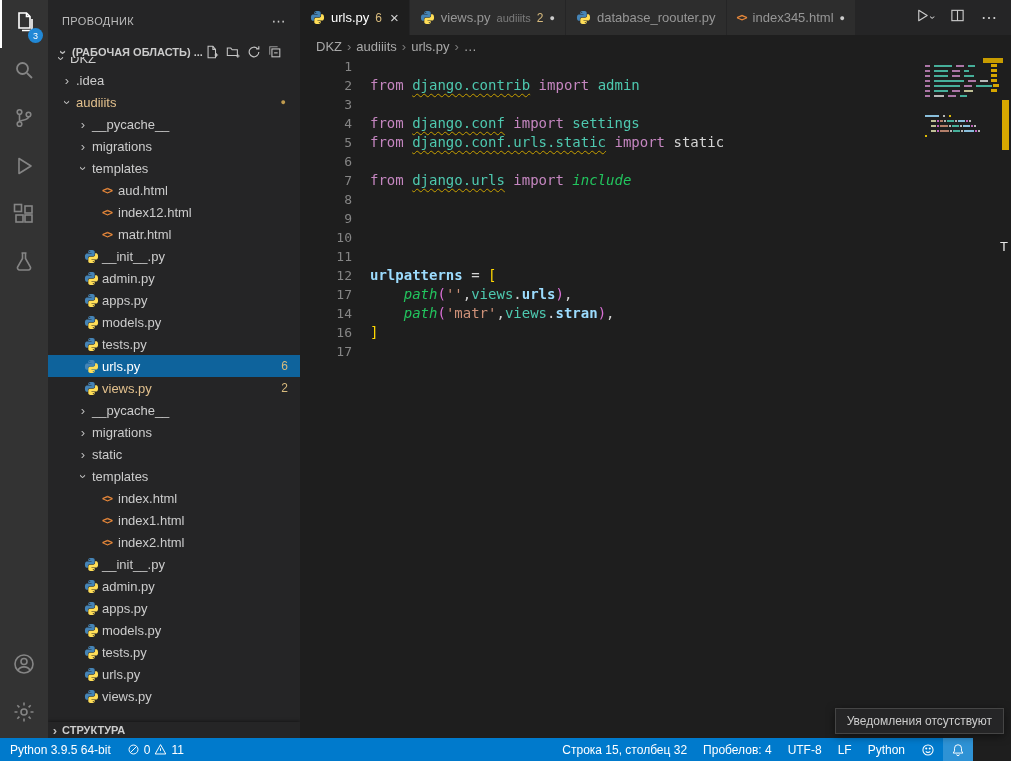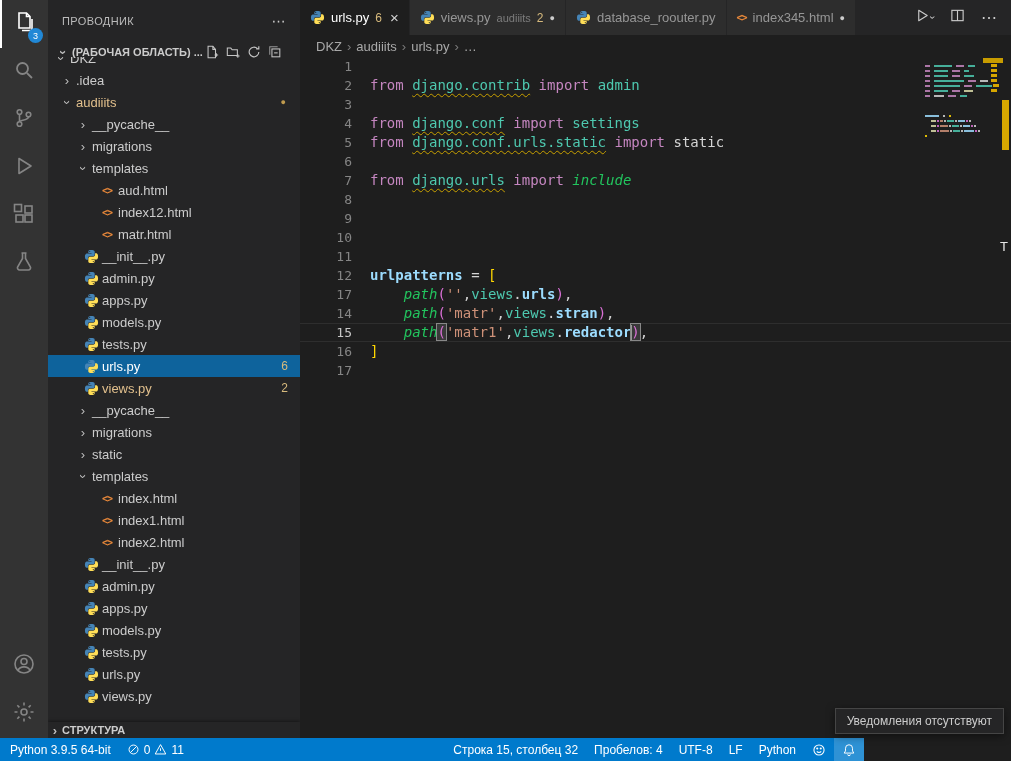--- a/index.html
+++ b/index.html
@@ -81,21 +81,21 @@
   .minimap{position:absolute;top:2px;right:14px;width:72px;cursor:pointer;}
   .mm-line{height:3px;margin-bottom:2px;display:flex;gap:1px;align-items:center;}
   .mm-line span{height:2px;display:inline-block;flex:none;opacity:.85;}
   .mm-warn{margin-left:auto;width:6px;height:3px !important;background:#d7a700;opacity:1 !important;}
   .ruler{position:absolute;top:0;right:0;width:12px;bottom:0;}
   .ry1{position:absolute;right:2px;top:43px;width:7px;height:50px;background:#d7a700;}
   .ry2{position:absolute;right:8px;top:1px;width:20px;height:5px;background:#c89c00;}
   .artT{position:absolute;right:3px;top:180px;color:#e8e8e8;font-size:13px;font-family:"Liberation Sans",sans-serif;}
 
   
-  .status{position:absolute;left:0;top:738px;width:864px;height:23px;background:#007acc;display:flex;align-items:center;font-size:12px;color:#ffffff;}
+  .status{position:absolute;left:0;top:738px;width:973px;height:23px;background:#007acc;display:flex;align-items:center;font-size:12px;color:#ffffff;}
   .st-item{padding:0 8px;height:100%;display:flex;align-items:center;gap:4px;cursor:pointer;white-space:nowrap;}
   .st-item:first-child{padding-left:10px;}
   .st-right{margin-left:auto;display:flex;height:100%;}
   .st-item.bell{background:rgba(255,255,255,.18);}
   .st-item svg{display:block;}
 
   .toast{position:absolute;right:7px;bottom:27px;background:#252526;border:1px solid #454545;color:#cccccc;font-size:12px;padding:5px 11px;box-shadow:0 2px 8px rgba(0,0,0,.5);}
 </style>
 </head>
 <body>
@@ -553,24 +553,20 @@
             <span class="lt"><span class="var">urlpatterns</span><span class="pl"> </span><span class="pl">=</span><span class="pl"> </span><span class="br1">[</span></span>
           </div>
           <div class="cl">
             <span class="ln">17</span>
             <span class="lt"><span class="pl">    </span><span class="fn">path</span><span class="br2">(</span><span class="str">''</span><span class="pl">,</span><span class="mod">views</span><span class="pl">.</span><span class="var">urls</span><span class="br2">)</span><span class="pl">,</span></span>
           </div>
           <div class="cl">
             <span class="ln">14</span>
             <span class="lt"><span class="pl">    </span><span class="fn">path</span><span class="br2">(</span><span class="str">'matr'</span><span class="pl">,</span><span class="mod">views</span><span class="pl">.</span><span class="var">stran</span><span class="br2">)</span><span class="pl">,</span></span>
           </div>
-          <div class="cl cur">
-            <span class="ln">15</span>
-            <span class="lt"><span class="pl">    </span><span class="fn">path</span><span class="br2 match">(</span><span class="str">'matr1'</span><span class="pl">,</span><span class="mod">views</span><span class="pl">.</span><span class="var">redactor</span><span class="cursor"></span><span class="br2 match">)</span><span class="pl">,</span></span>
-          </div>
           <div class="cl">
             <span class="ln">16</span>
             <span class="lt"><span class="br1">]</span></span>
           </div>
           <div class="cl">
             <span class="ln">17</span>
             <span class="lt"></span>
           </div>
         </div>
       <div class="minimap">

